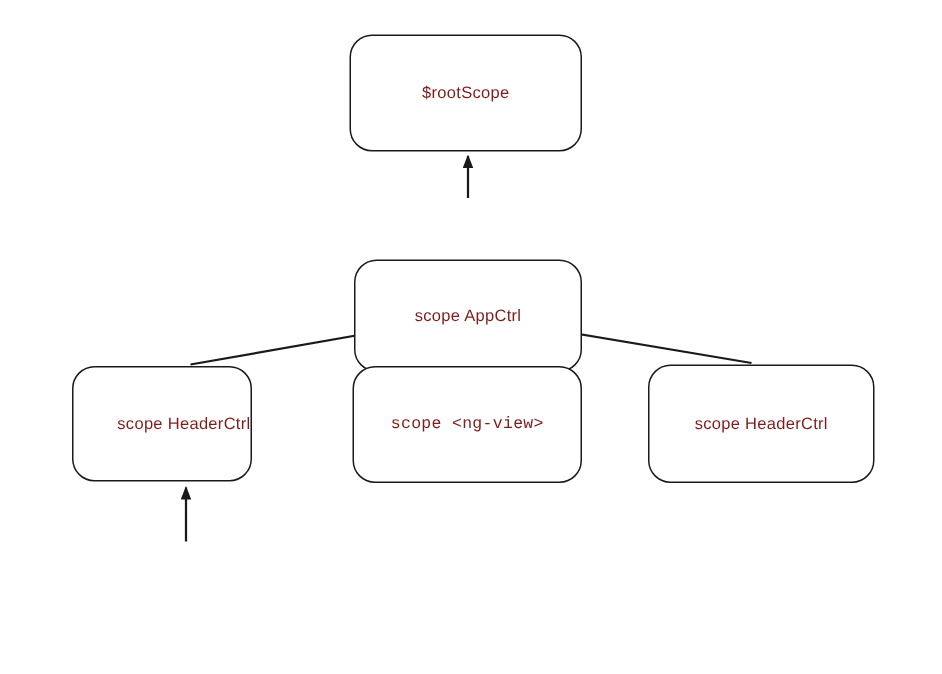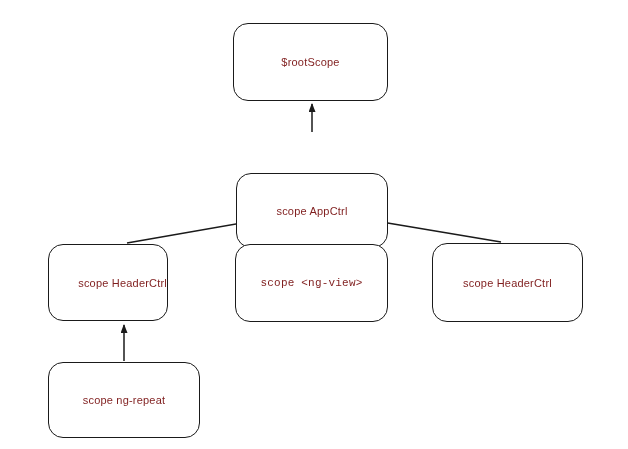--- a/index.html
+++ b/index.html
@@ -78,17 +78,14 @@
   </div>
 
   <div class="node n-ngview">
     <span>scope &lt;ng-view&gt;</span>
   </div>
 
   <div class="node n-footerctrl">
     <span>scope HeaderCtrl</span>
   </div>
 
-  <div class="node n-ngrepeat">
-    <span>scope ng-repeat</span>
-  </div>
 
 </div>
 
 </body></html>

